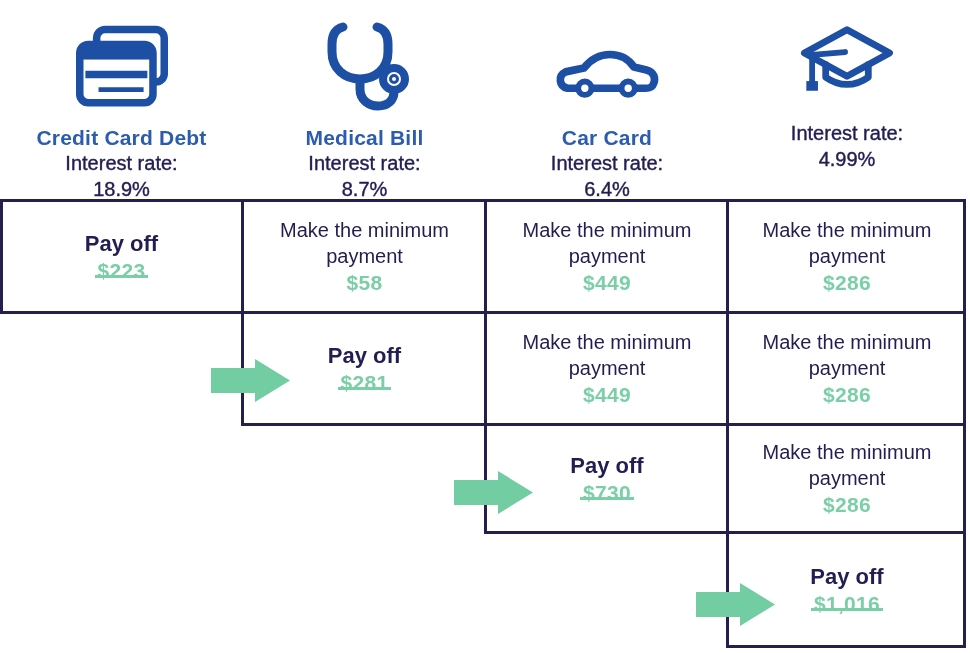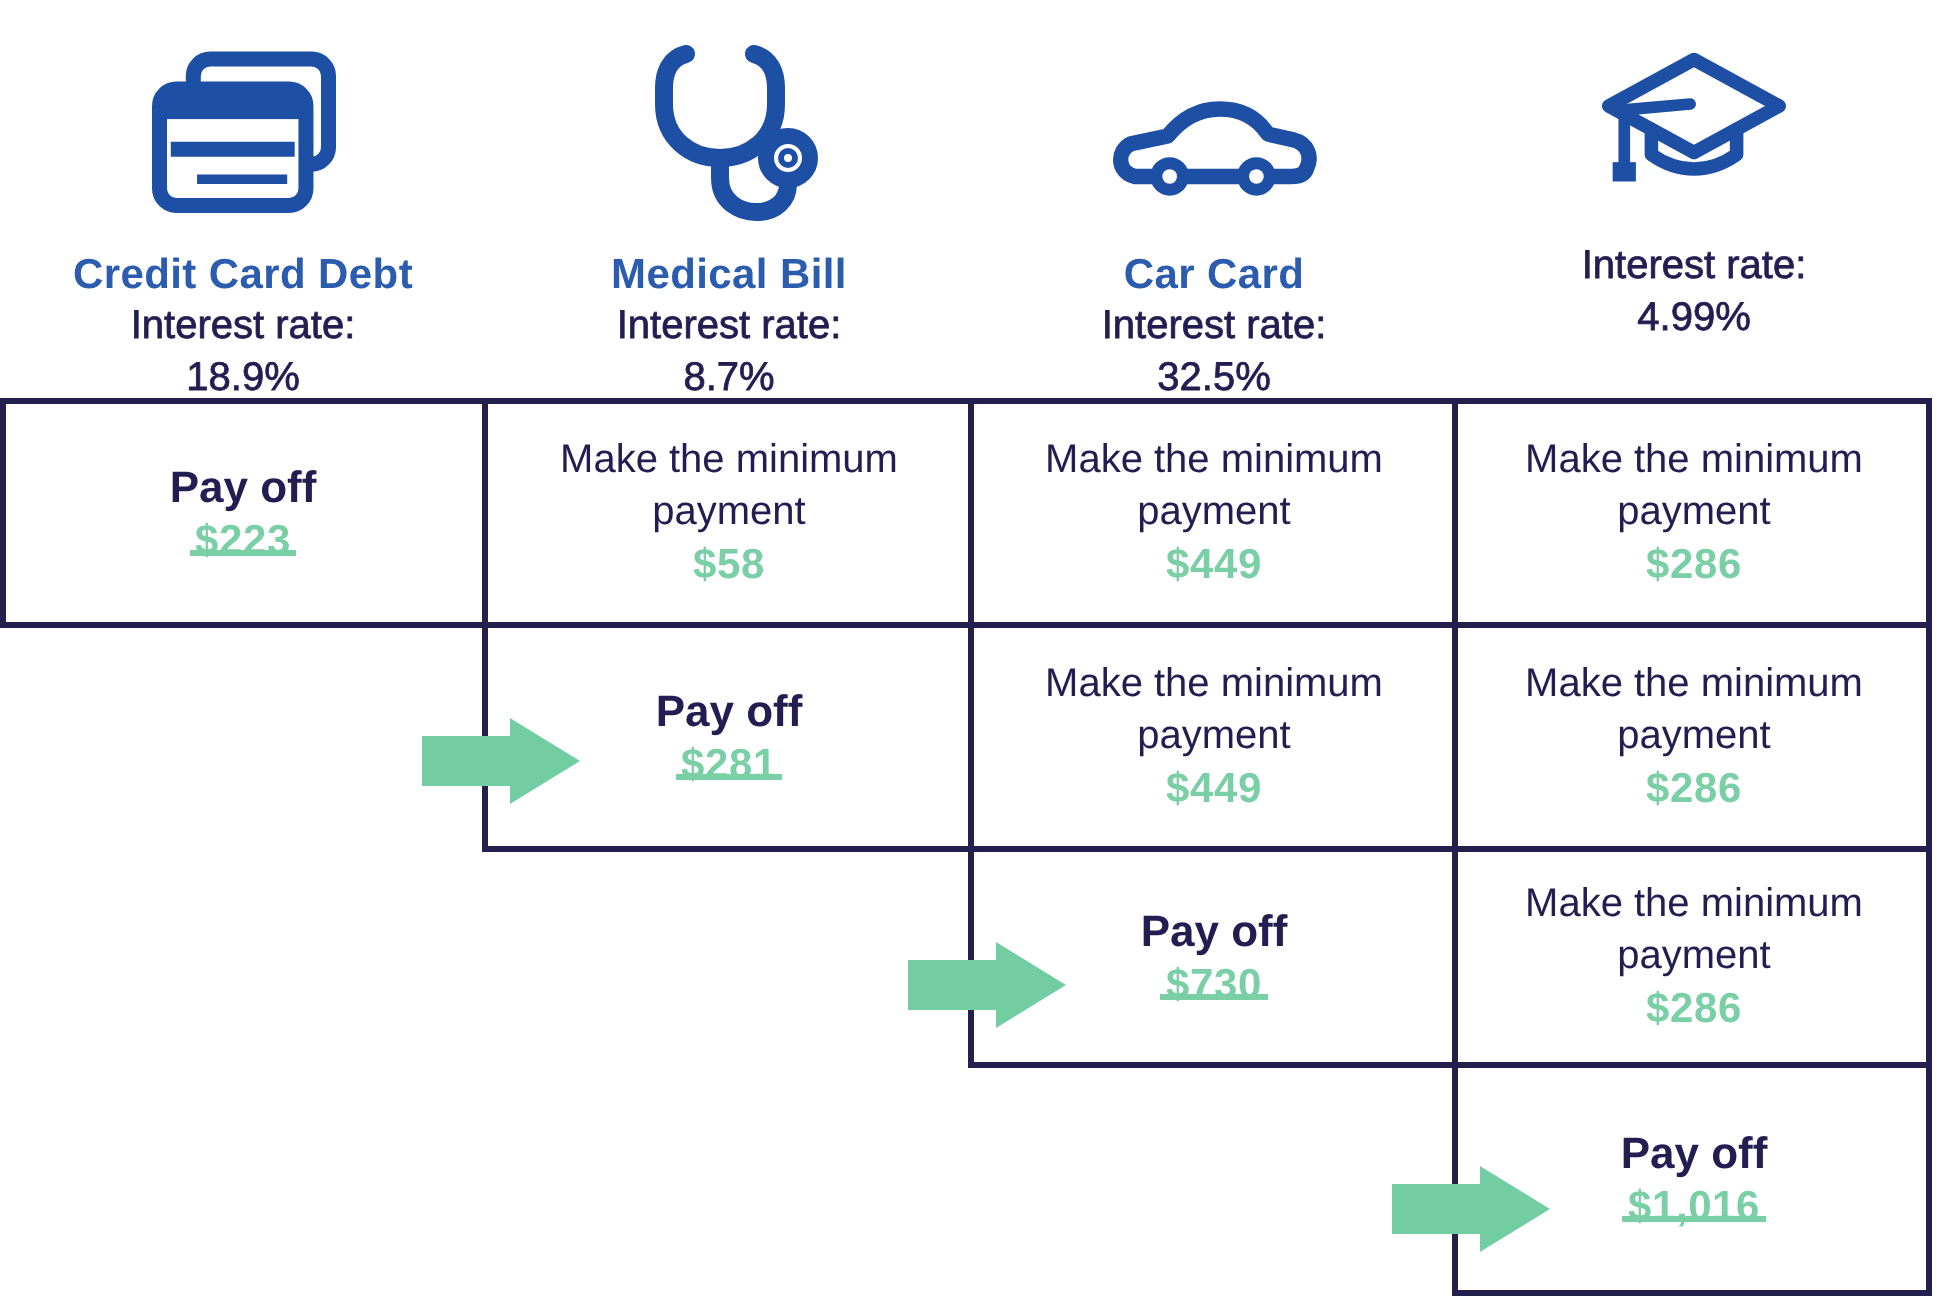--- a/index.html
+++ b/index.html
@@ -82,21 +82,21 @@
           <svg width="106" height="68" viewBox="0 0 110 70">
             <path d="M14,56 c-9,-2 -10,-13 -2,-17 l19,-4 c8,-10 17,-14 27,-14 11,0 19,4 25,13 l13,3 c8,2 10,9 7,15 -1,3 -4,4 -8,4 z" fill="none" stroke="#1d4fa4" stroke-linecap="round" stroke-linejoin="round" stroke-width="8"></path>
             <circle cx="32" cy="56" r="10" fill="#1d4fa4"></circle>
             <circle cx="32" cy="56" r="3.8" fill="#fff"></circle>
             <circle cx="77" cy="56" r="10" fill="#1d4fa4"></circle>
             <circle cx="77" cy="56" r="3.8" fill="#fff"></circle>
           </svg>
         </div>
         <div class="debt-title">Car Card</div>
         <div class="rate-line">Interest rate:</div>
-        <div class="rate-line">32.5%</div>
+        <div class="rate-line">6.4%</div>
       </div>
       <div class="debt-col" style="left: 728px; width: 238px;">
         <div class="icon-box">
           <svg width="98" height="92" viewBox="0 0 100 95">
             <path d="M50,8 L94,32 50,56 6,32 Z" fill="none" stroke="#1d4fa4" stroke-linecap="round" stroke-linejoin="round" stroke-width="7"></path>
             <path d="M28,44 v13 c14,10 30,10 44,0 v-13" fill="none" stroke="#1d4fa4" stroke-linecap="round" stroke-linejoin="round" stroke-width="7"></path>
             <path d="M48,31 L14,34 v28" fill="none" stroke="#1d4fa4" stroke-linecap="round" stroke-linejoin="round" stroke-width="6"></path>
             <rect x="8" y="61" width="12" height="10" fill="#1d4fa4"></rect>
           </svg>
         </div>

